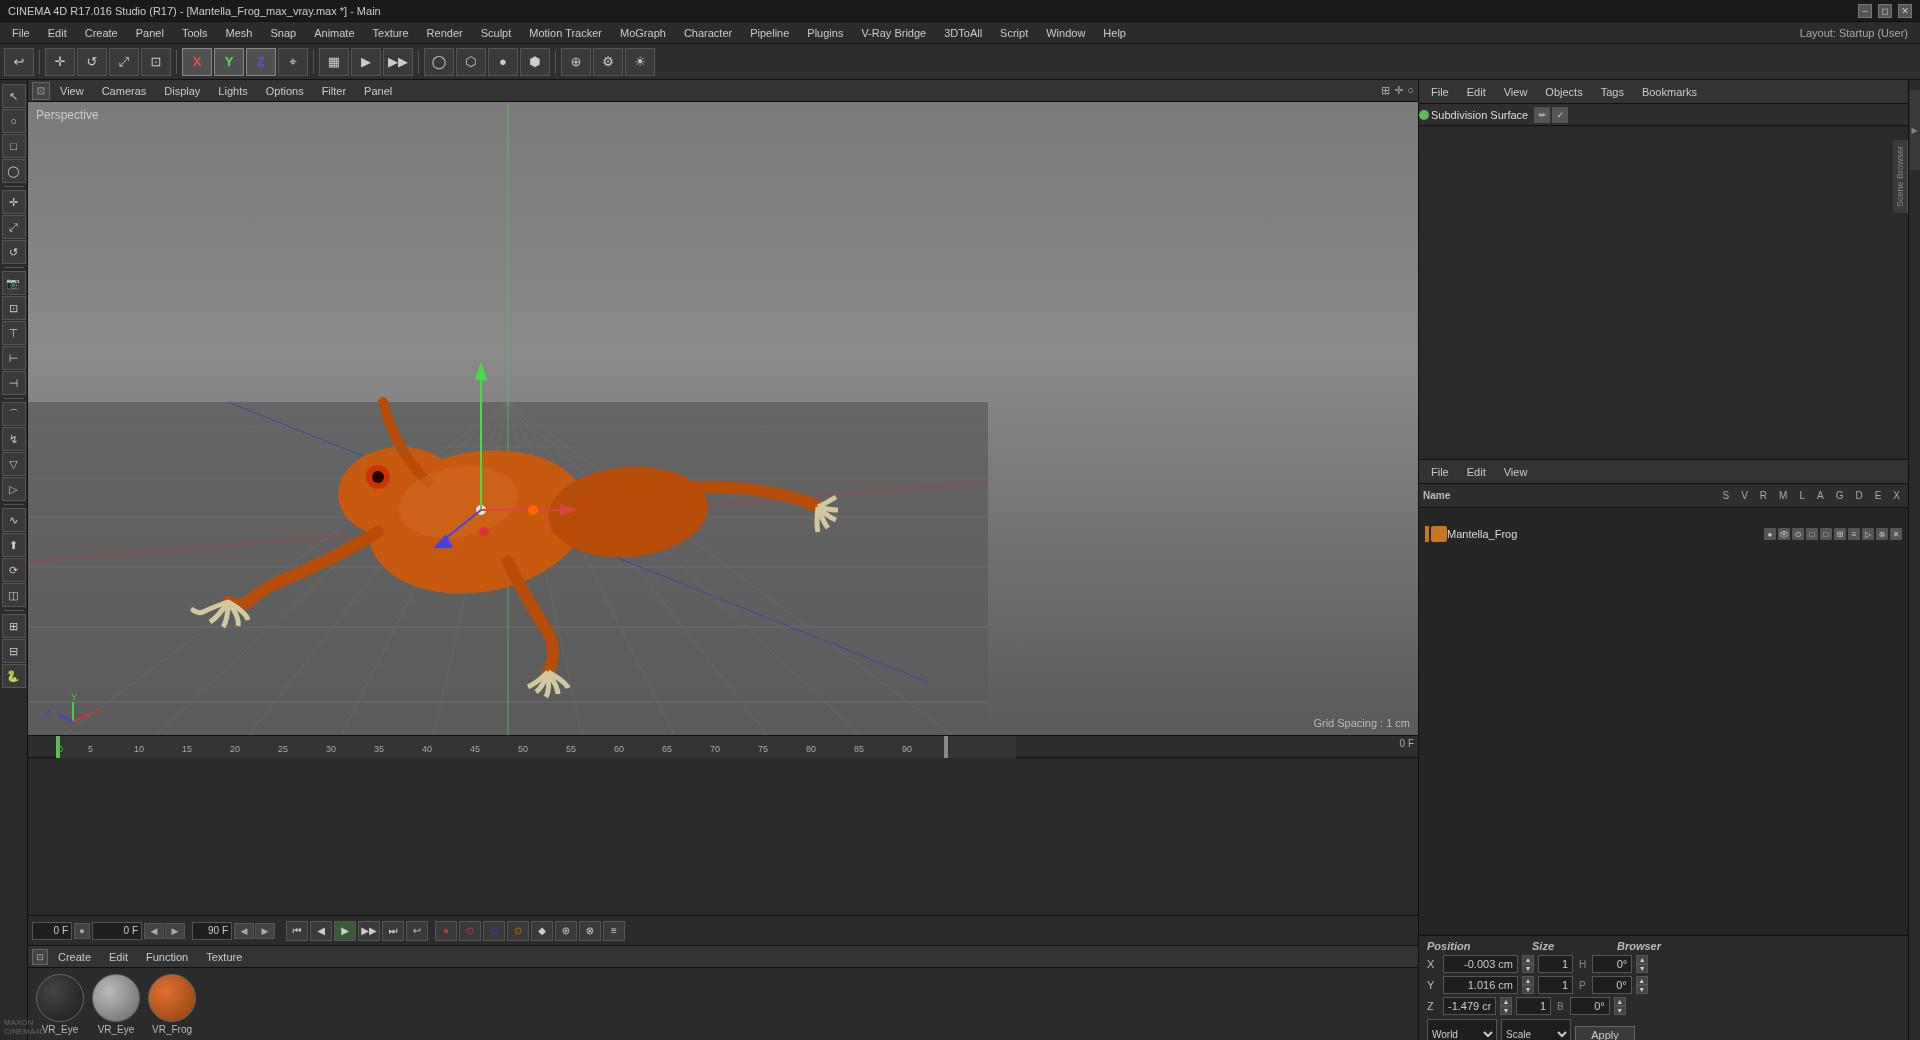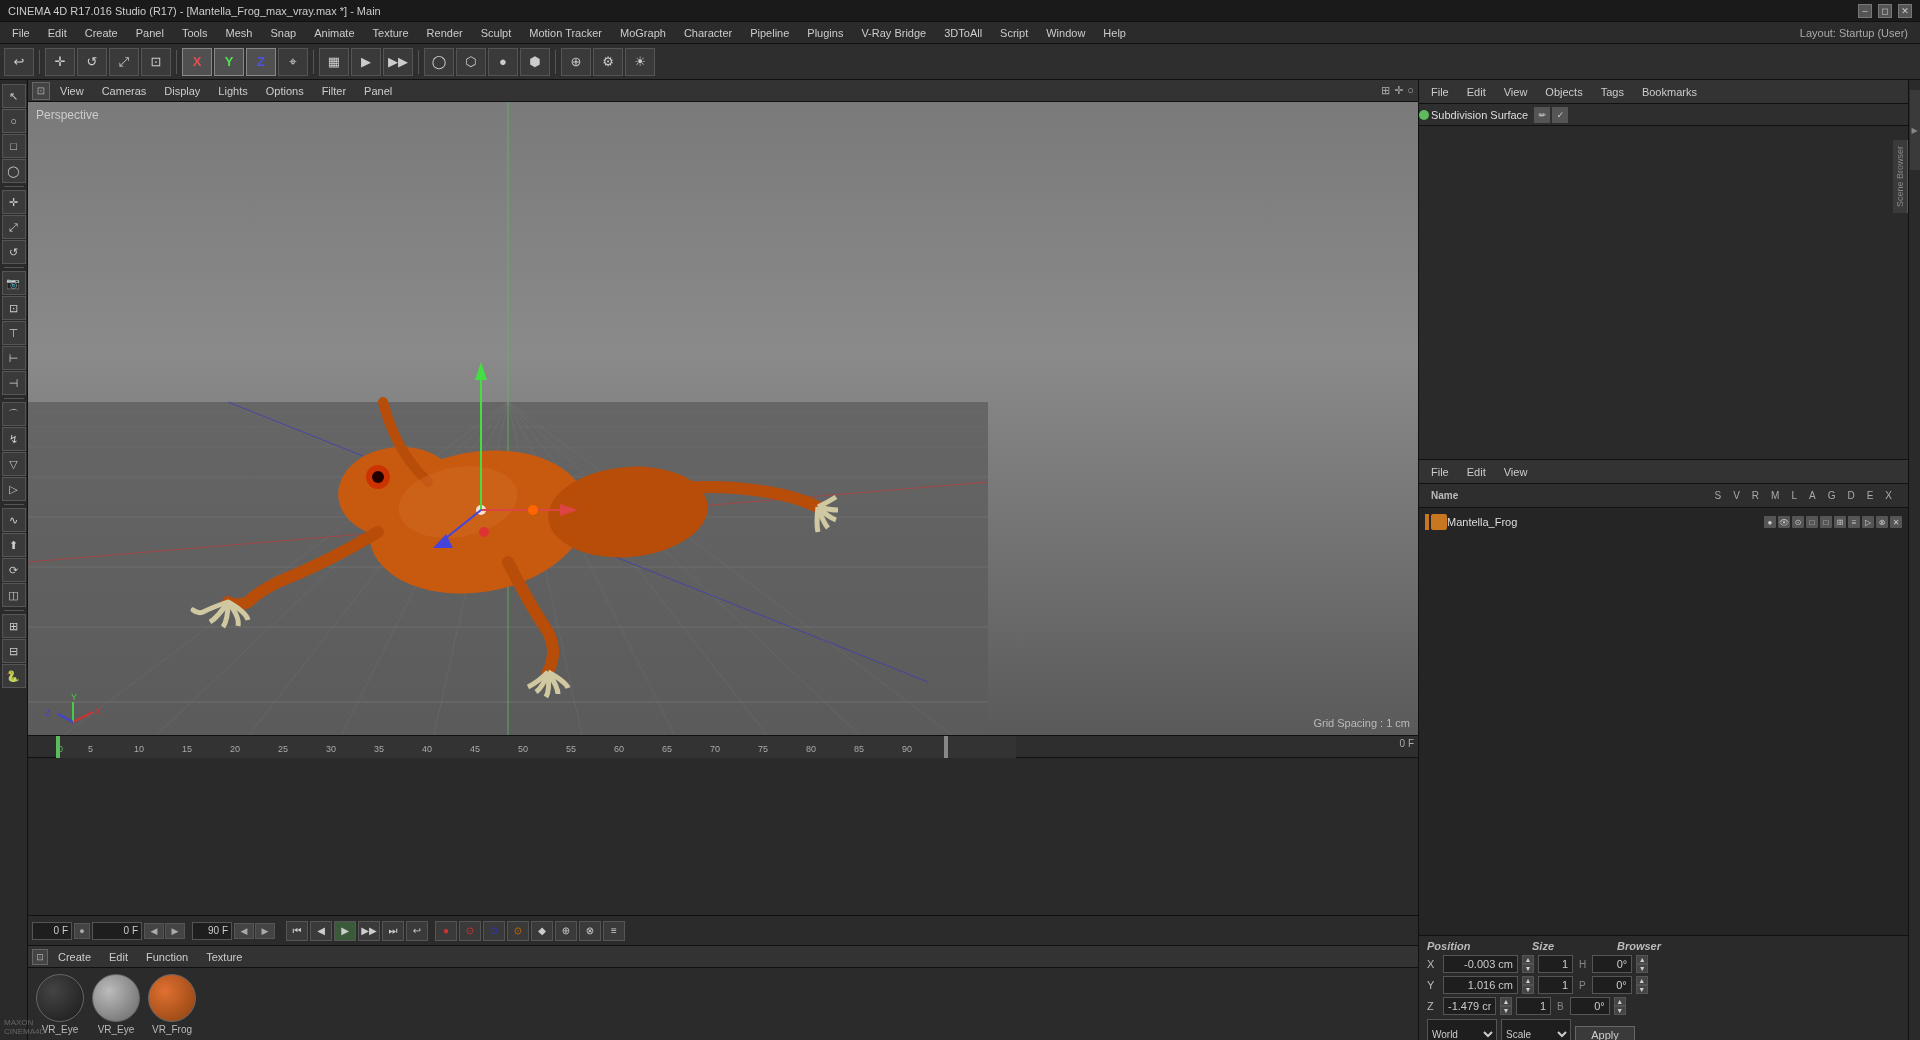--- a/index.html
+++ b/index.html
@@ -342,40 +342,41 @@
       padding: 0 6px;
       gap: 6px;
       border-bottom: 1px solid #111;
     }
 
     #obj-bottom-toolbar {
       height: 24px;
       background: #2e2e2e;
       display: flex;
       align-items: center;
-      padding: 0 12px;
+      padding: 0 4px;
       gap: 6px;
       border-bottom: 1px solid #111;
     }
     .col-header {
       color: #aaa;
       font-size: 10px;
       padding: 0 4px;
     }
 
     #obj-bottom-content {
       flex: 1;
       background: #252525;
       padding: 4px 6px;
     }
 
     .obj-row {
       display: flex;
       align-items: center;
       padding: 2px 0;
+      margin-top: 12px;
     }
     .obj-icon {
       width: 16px; height: 16px;
       background: #c87620;
       border-radius: 2px;
     }
     .obj-name { color: #ddd; font-size: 11px; }
     .obj-row-icons {
       margin-left: auto;
       display: flex;

